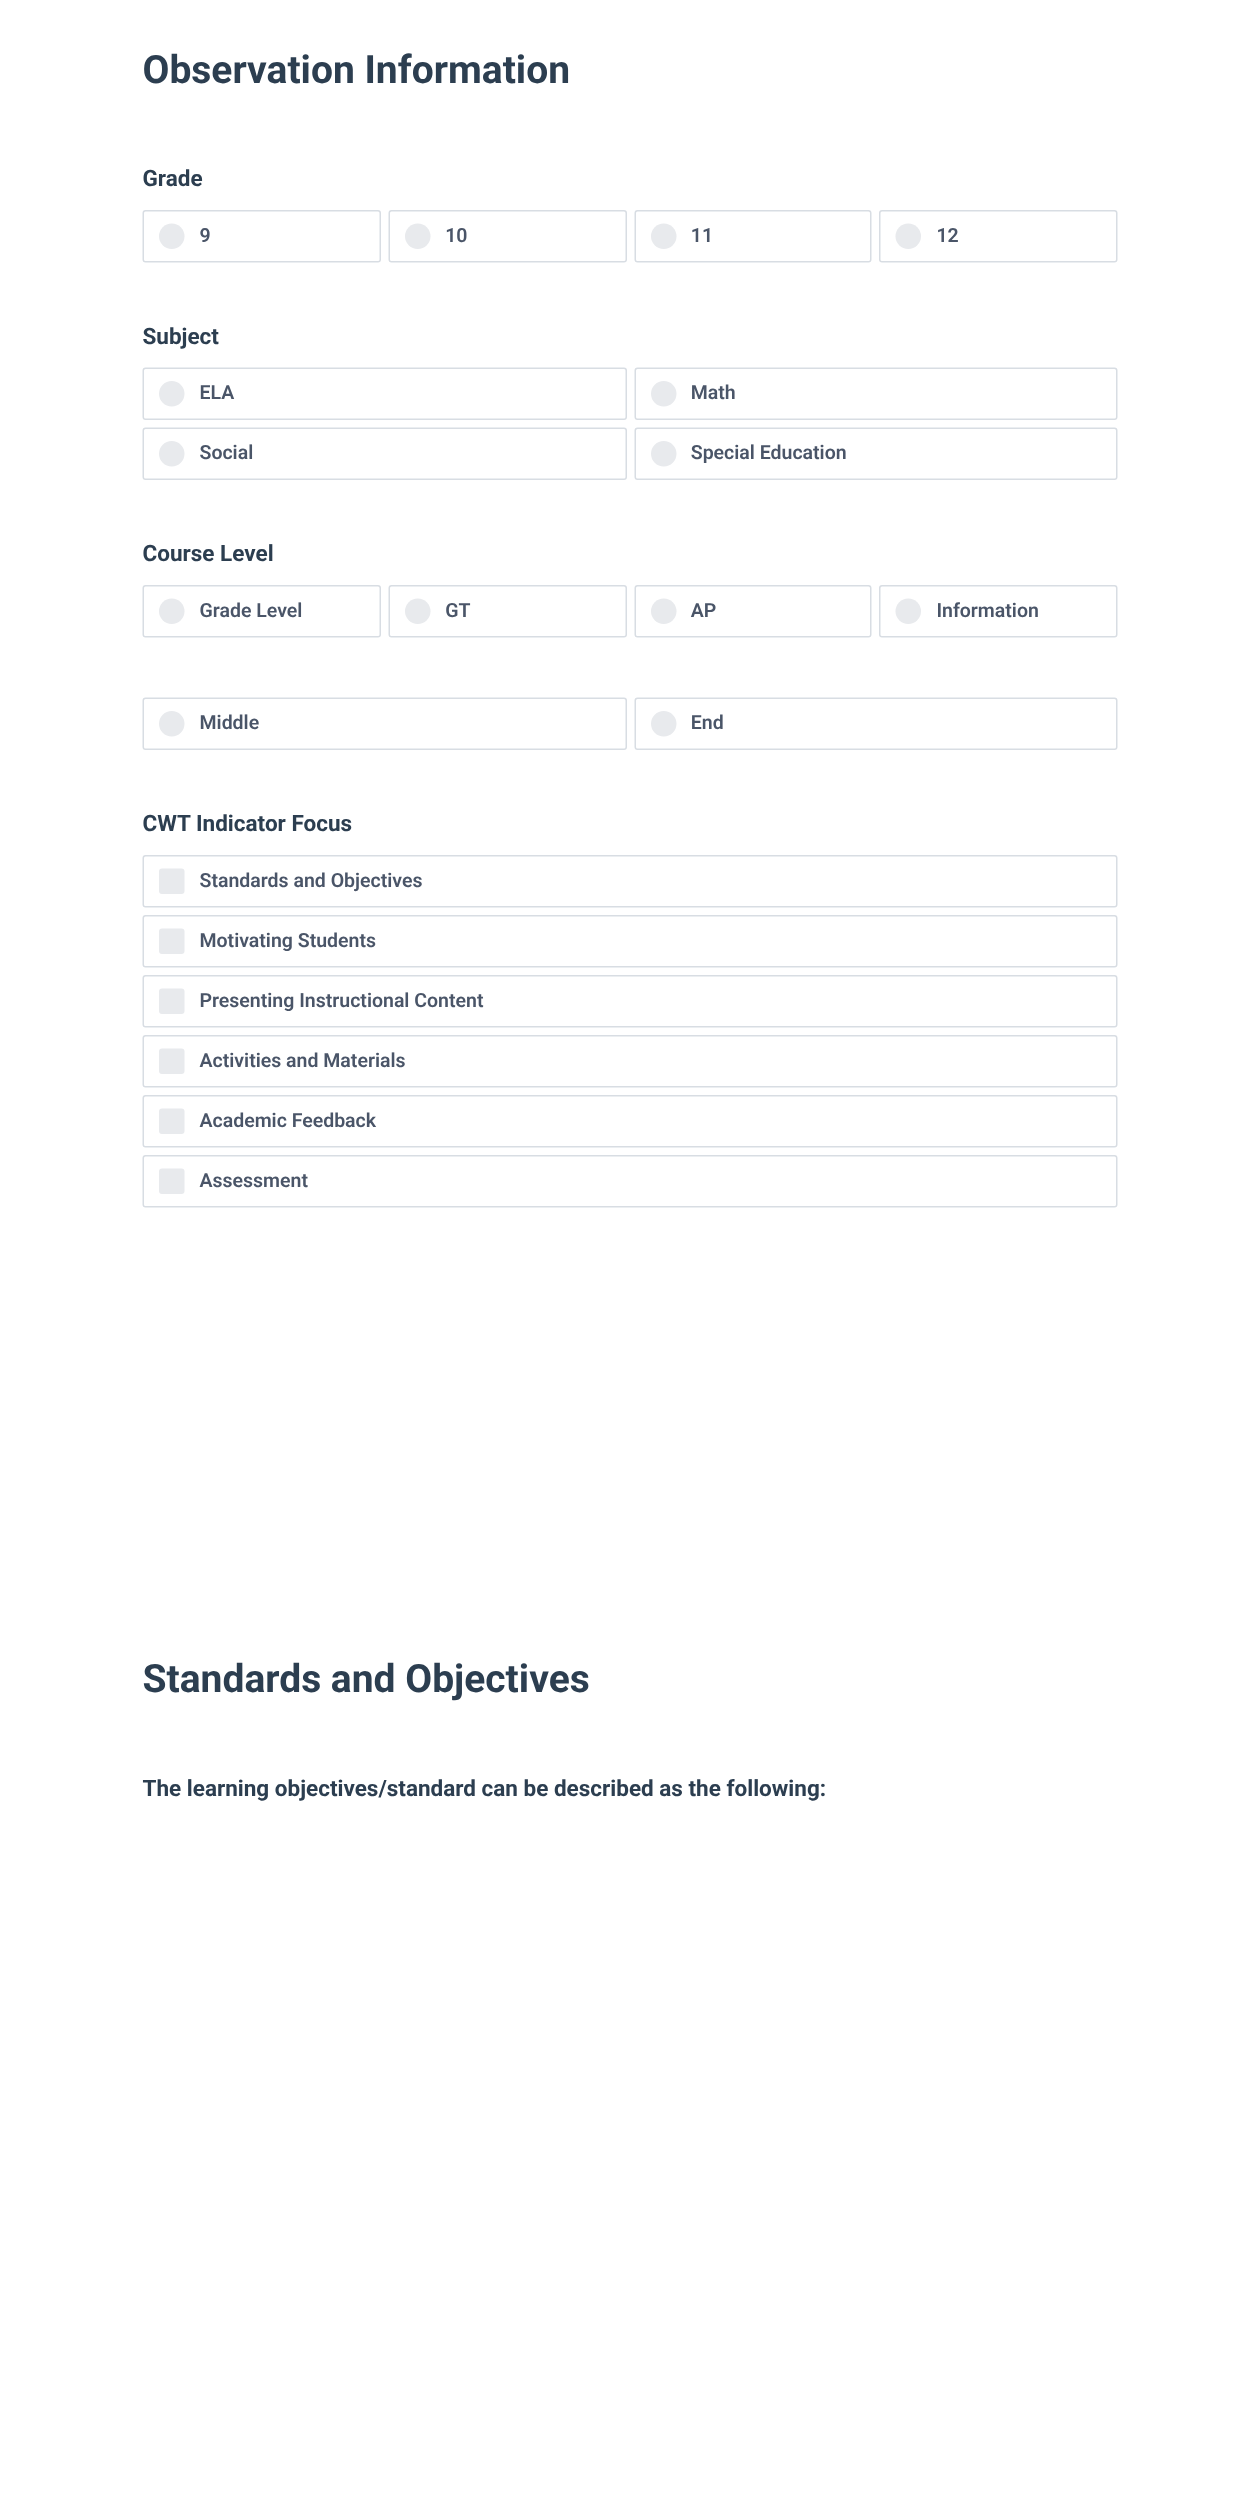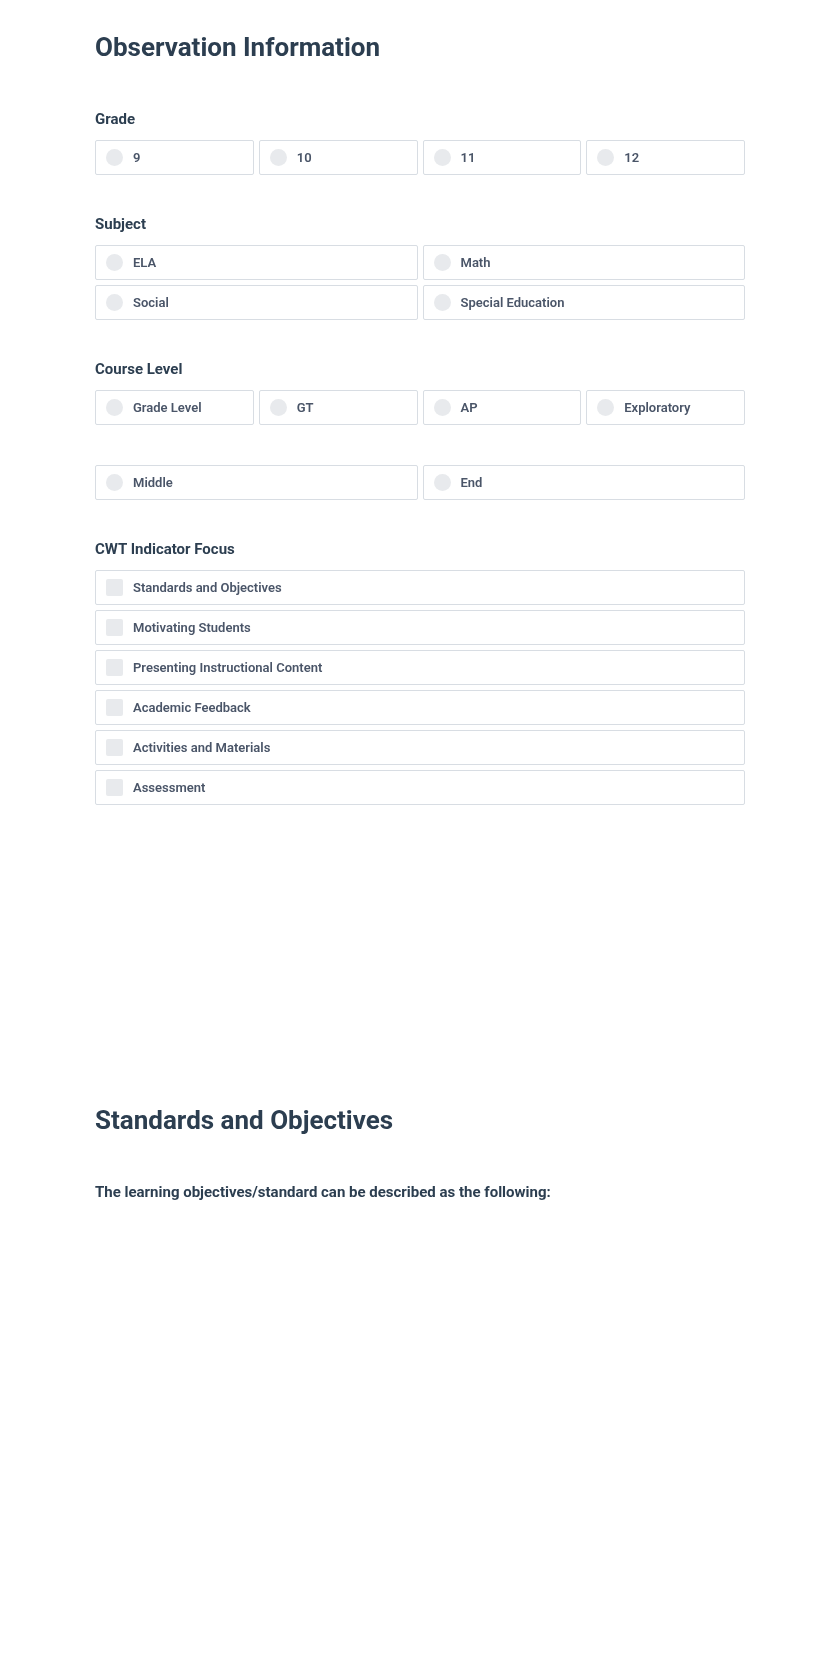--- a/index.html
+++ b/index.html
@@ -129,21 +129,21 @@
       <div class="option">
         <span class="radio-circle"></span>
         <span class="option-label">GT</span>
       </div>
       <div class="option">
         <span class="radio-circle"></span>
         <span class="option-label">AP</span>
       </div>
       <div class="option">
         <span class="radio-circle"></span>
-        <span class="option-label">Exploratory</span>
+        <span class="option-label">Information</span>
       </div>
     </div>
   </div>
 
   <div class="section">
     <div class="options-grid grid-3">
       <div class="option">
         <span class="radio-circle"></span>
         <span class="option-label">Middle</span>
       </div>
@@ -164,25 +164,25 @@
       <div class="option">
         <span class="checkbox-square"></span>
         <span class="option-label">Motivating Students</span>
       </div>
       <div class="option">
         <span class="checkbox-square"></span>
         <span class="option-label">Presenting Instructional Content</span>
       </div>
       <div class="option">
         <span class="checkbox-square"></span>
-        <span class="option-label">Academic Feedback</span>
+        <span class="option-label">Activities and Materials</span>
       </div>
       <div class="option">
         <span class="checkbox-square"></span>
-        <span class="option-label">Activities and Materials</span>
+        <span class="option-label">Academic Feedback</span>
       </div>
       <div class="option">
         <span class="checkbox-square"></span>
         <span class="option-label">Assessment</span>
       </div>
     </div>
   </div>
 
   <div class="big-gap"></div>
 

